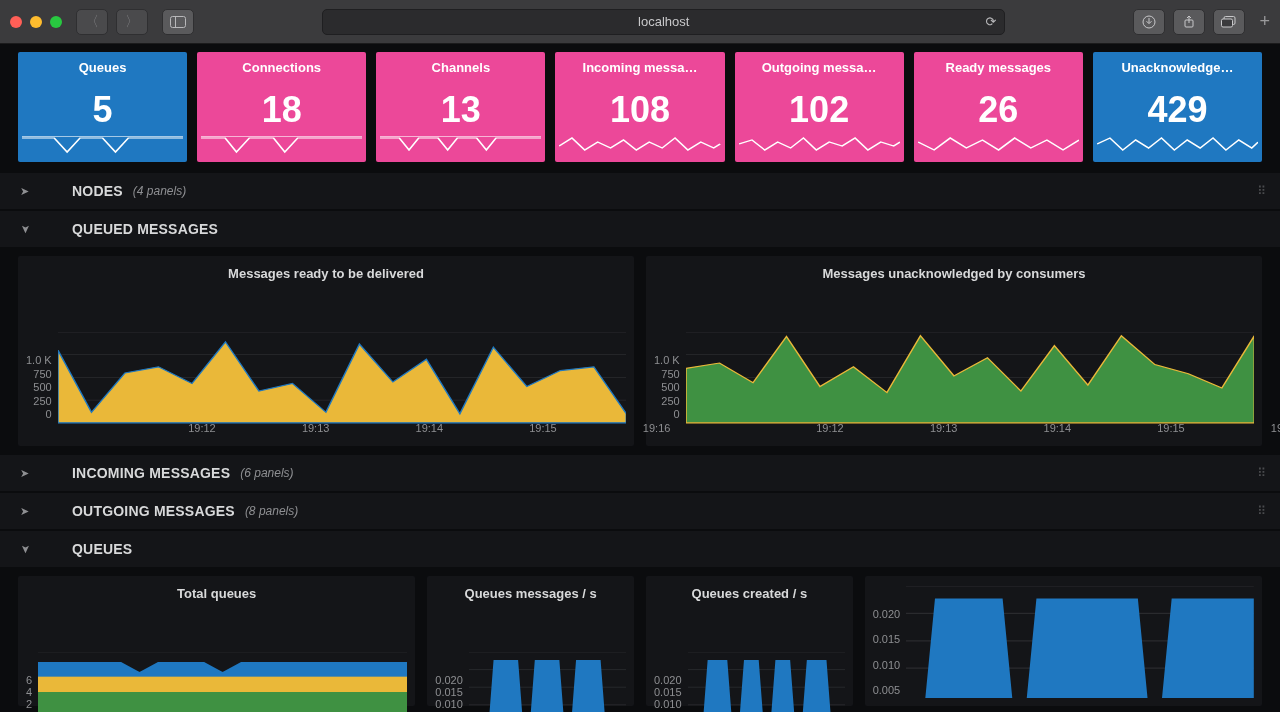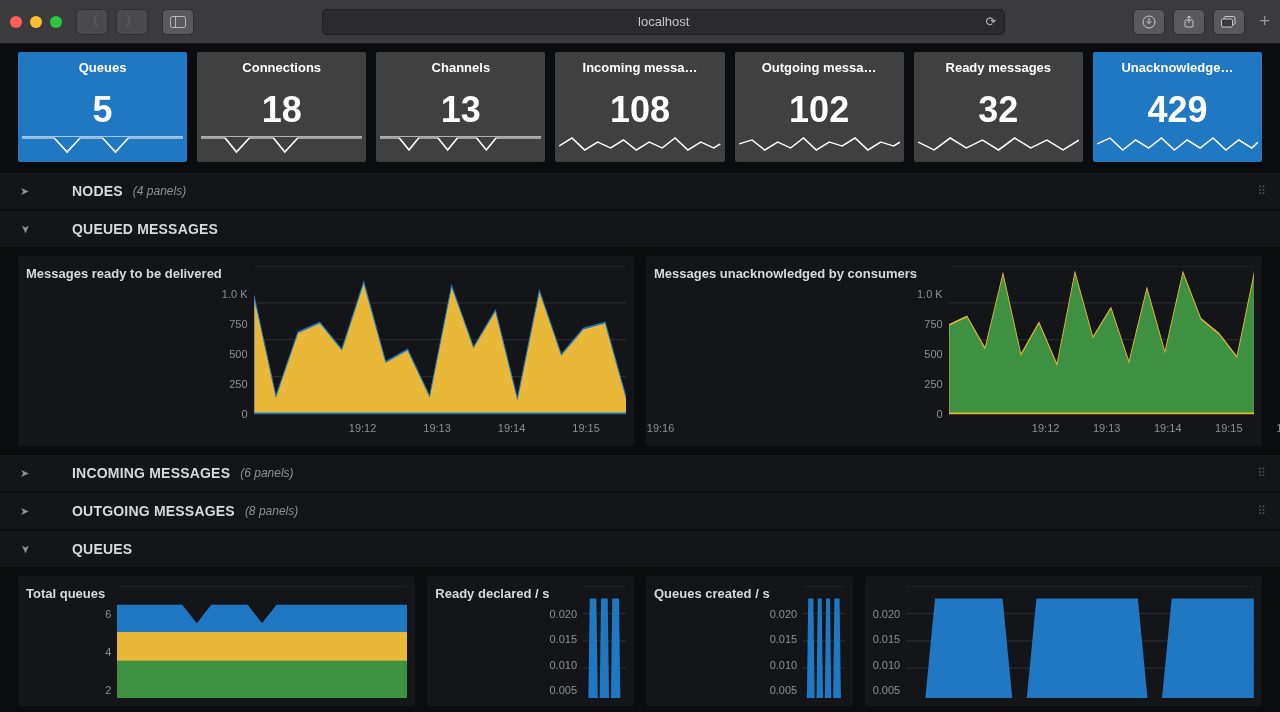--- a/index.html
+++ b/index.html
@@ -50,21 +50,21 @@
     display:flex; gap:10px; padding:0 18px 10px 18px;
   }
   .stat {
     flex:1 1 0; height:110px; border-radius:2px;
     display:flex; flex-direction:column; align-items:center;
     padding:8px 6px 4px 6px;
     overflow:hidden;
     position:relative;
   }
   .stat.blue { background:#1f78c1; }
-  .stat.green{ background:#404040; }
+  .stat.green{ background:#ec4899; }
   .stat-title {
     font-size:13px; font-weight:600; color:#fff;
     white-space:nowrap; overflow:hidden; text-overflow:ellipsis;
     max-width:100%;
   }
   .stat-value {
     font-size:36px; font-weight:600; color:#fff; margin-top:14px;
   }
   .spark {
     position:absolute; left:4px; right:4px; bottom:4px; height:30px;
@@ -87,22 +87,23 @@
   .sect-title { font-weight:700; font-size:14px; color:#d8d9da; letter-spacing:.2px;padding-left:32px;}
   .sect-count { color:#8e8f92; font-style:italic; font-size:12px;}
   .drag-grip {
     position:absolute; right:12px; top:50%; transform:translateY(-50%);
     color:#4a4b4e; font-size:12px; letter-spacing:2px;
   }
 
   .panel-row { display:flex; gap:12px; padding:8px 18px 8px 18px; }
   .panel {
     background:#141518; border-radius:2px;
-    display:flex; flex-direction:row;
+    display:flex; flex-direction:column;
     padding:10px 8px 8px 8px;
+    gap:45px;
   }
   .panel-title { text-align:center; font-size:13px; color:#d8d9da; font-weight:600; margin-bottom:6px;}
   .chart-wrap { display:flex; gap:6px; flex:1;}
   .y-axis { display:flex; flex-direction:column; justify-content:space-between; font-size:11px; color:#8e8f92; text-align:right; padding:2px 0 18px 0;margin-top:20px;}
   .plot { flex:1; position:relative;}
   .plot svg { position:absolute; inset:0; width:100%; height:100%;}
   .grid line { stroke:#2a2b2e; stroke-width:1;}
   .x-axis { position:absolute; left:0; right:0; bottom:0; height:16px; display:flex; justify-content:space-between; font-size:11px; color:#8e8f92; padding:0 4px;}
   .x-tick { transform:translateX(-50%); position:absolute;margin-left:42px; }
 </style>
@@ -196,21 +197,21 @@
       <div class="stat-title">Outgoing messa…</div>
       <div class="stat-value">102</div>
       <div class="spark">
           <svg viewBox="0 0 100 30" preserveAspectRatio="none">
             <polyline points="0,16 8,12 16,22 24,14 32,20 40,10 48,22 56,14 64,18 72,10 80,22 88,14 96,18 100,14" fill="none" stroke="#fff" stroke-width="1.2"></polyline>
           </svg>
         </div>
     </div>
     <div class="stat green">
       <div class="stat-title">Ready messages</div>
-      <div class="stat-value">32</div>
+      <div class="stat-value">26</div>
       <div class="spark">
           <svg viewBox="0 0 100 30" preserveAspectRatio="none">
             <polyline points="0,14 10,22 20,10 30,20 40,12 50,22 60,10 70,20 80,12 90,22 100,12" fill="none" stroke="#fff" stroke-width="1.2"></polyline>
           </svg>
         </div>
     </div>
     <div class="stat blue">
       <div class="stat-title">Unacknowledge…</div>
       <div class="stat-value">429</div>
       <div class="spark">
@@ -337,21 +338,21 @@
               </g>
             <polygon fill="#1f78c1" points="0,15 90,15 110,30 130,15 180,15 200,30 220,15 400,15 400,90 0,90"></polygon>
             <rect fill="#eab839" x="0" y="37" width="400" height="53"></rect>
             <rect fill="#3f9142" x="0" y="60" width="400" height="30"></rect>
           </svg>
         </div>
       </div>
     </div>
 
     <div class="panel" style="flex:1; height:130px">
-      <div class="panel-title">Ready declared / s</div>
+      <div class="panel-title">Queues messages / s</div>
       <div class="chart-wrap">
         <div class="y-axis" style="padding-bottom:2px">
           <span>0.020</span>
           <span>0.015</span>
           <span>0.010</span>
           <span>0.005</span>
         </div>
         <div class="plot">
           <svg viewBox="0 0 160 90" preserveAspectRatio="none">
             <g class="grid">

